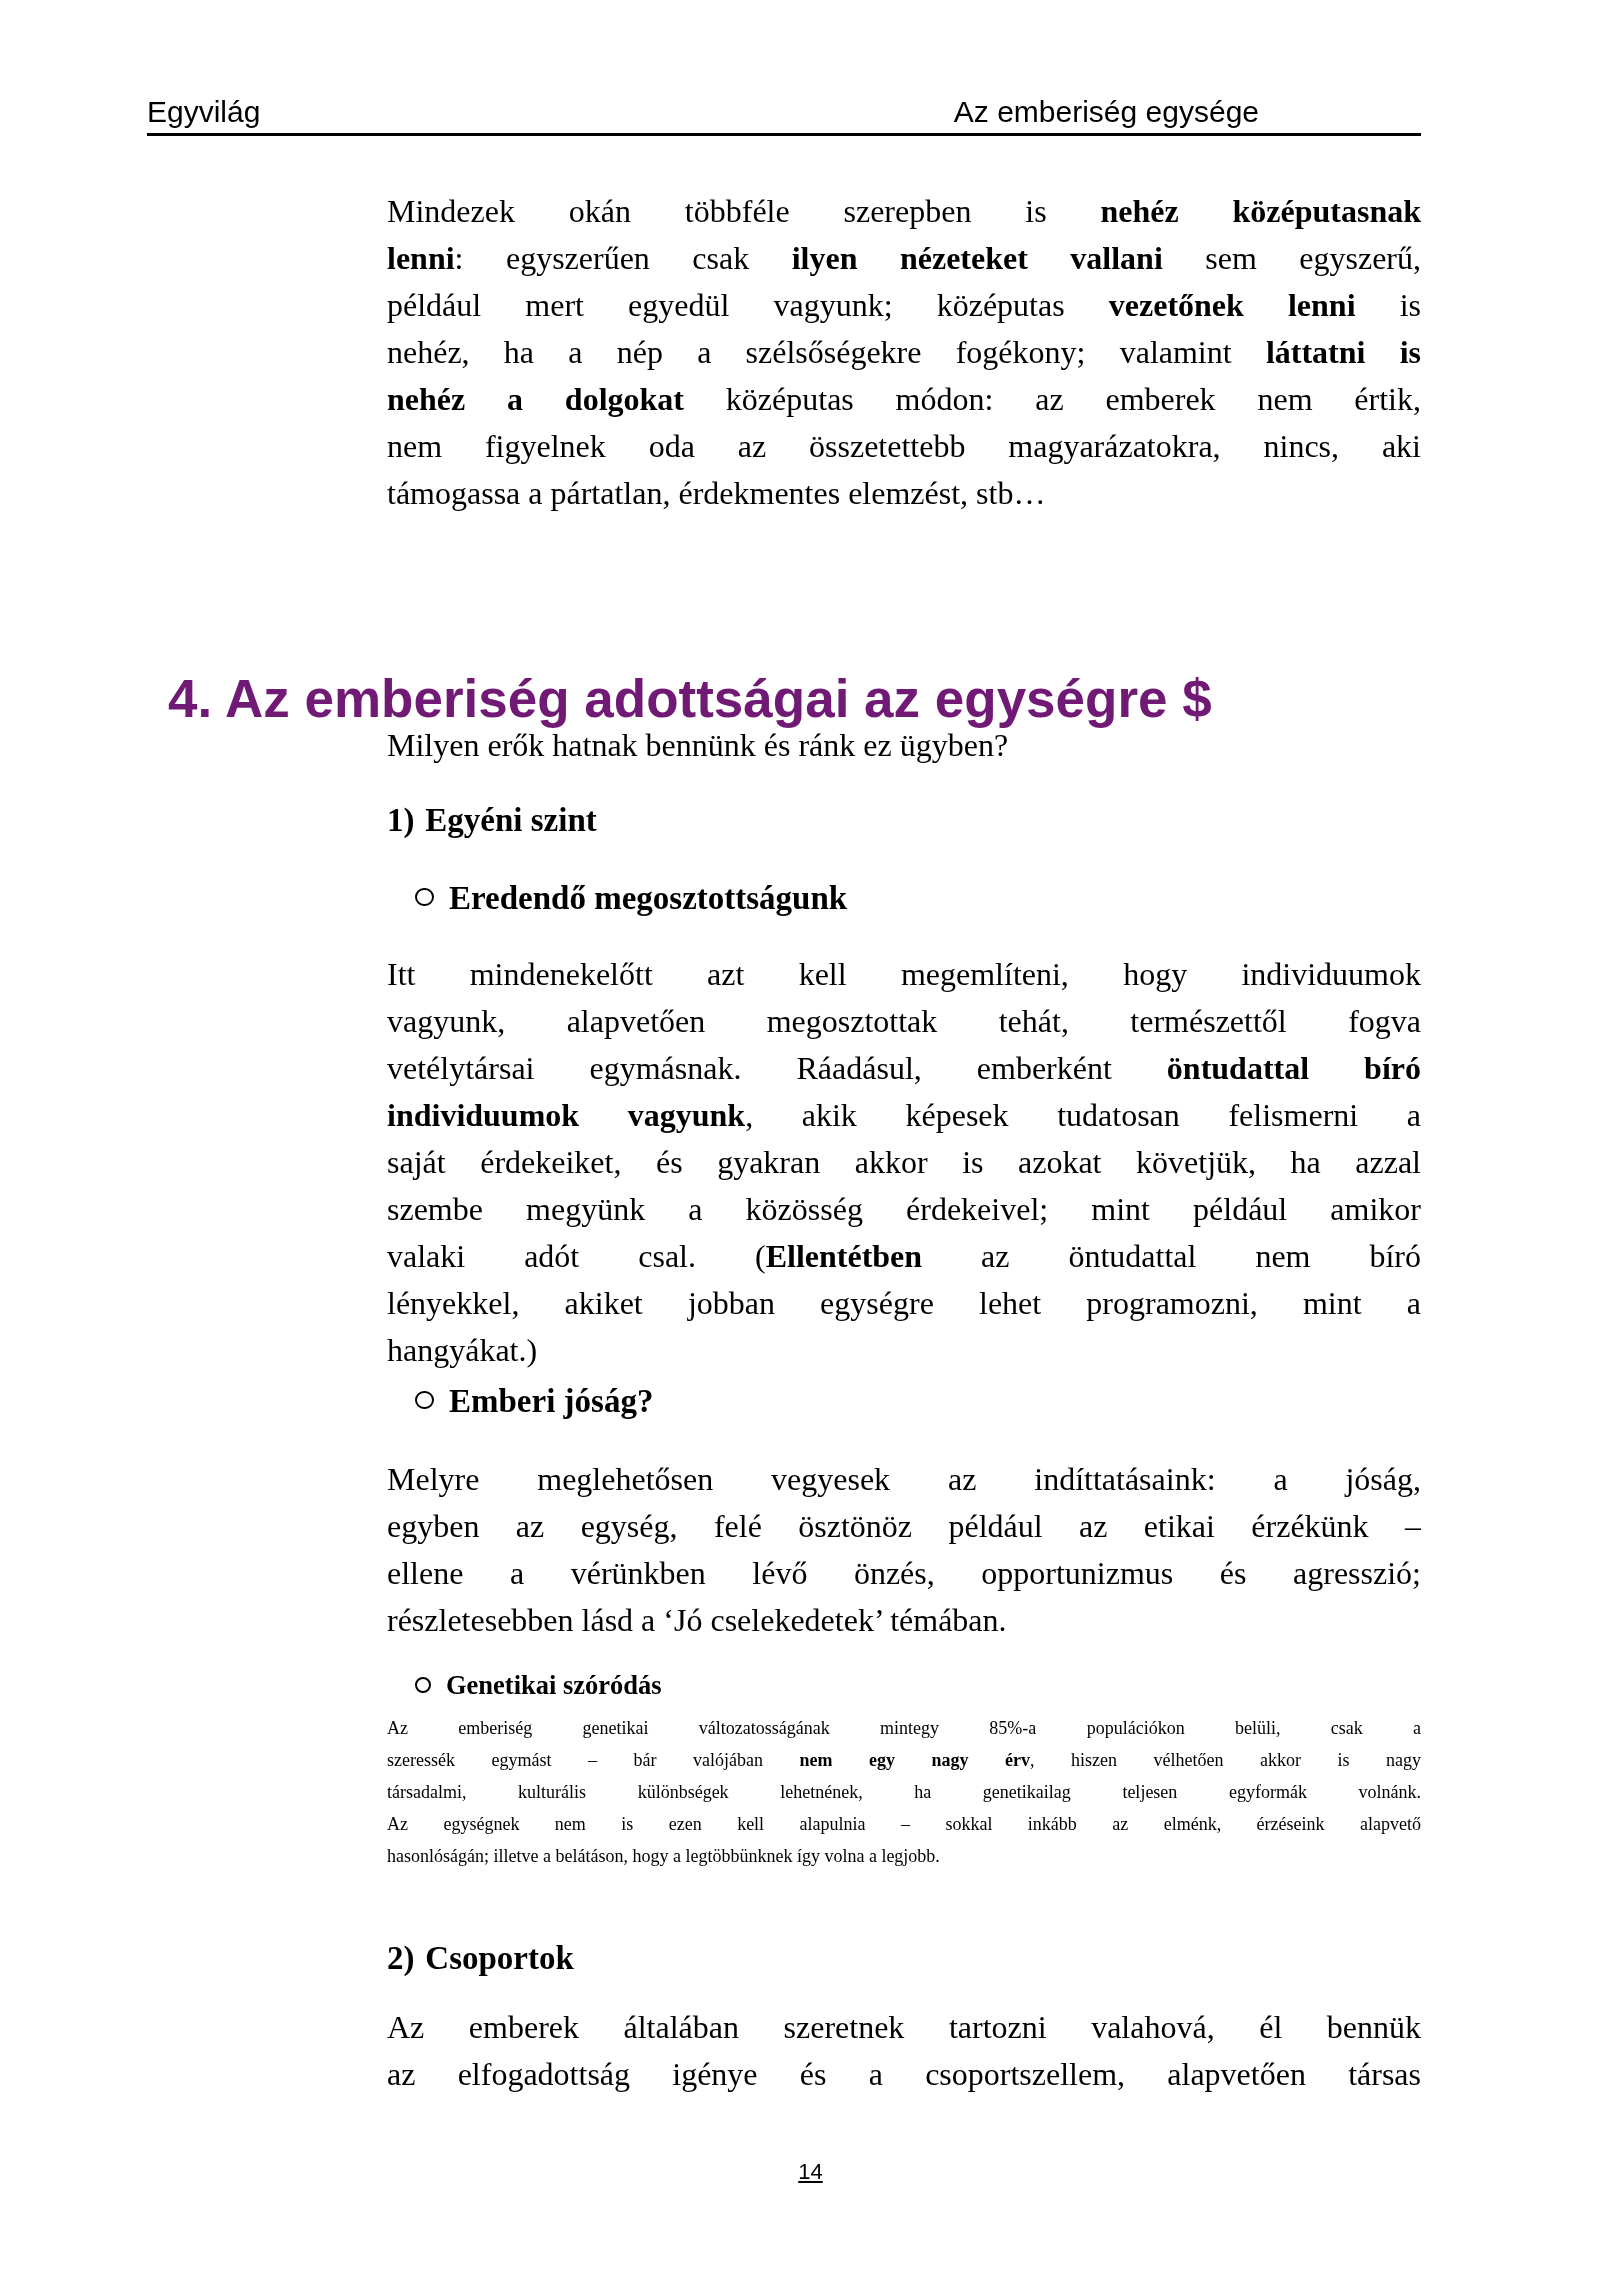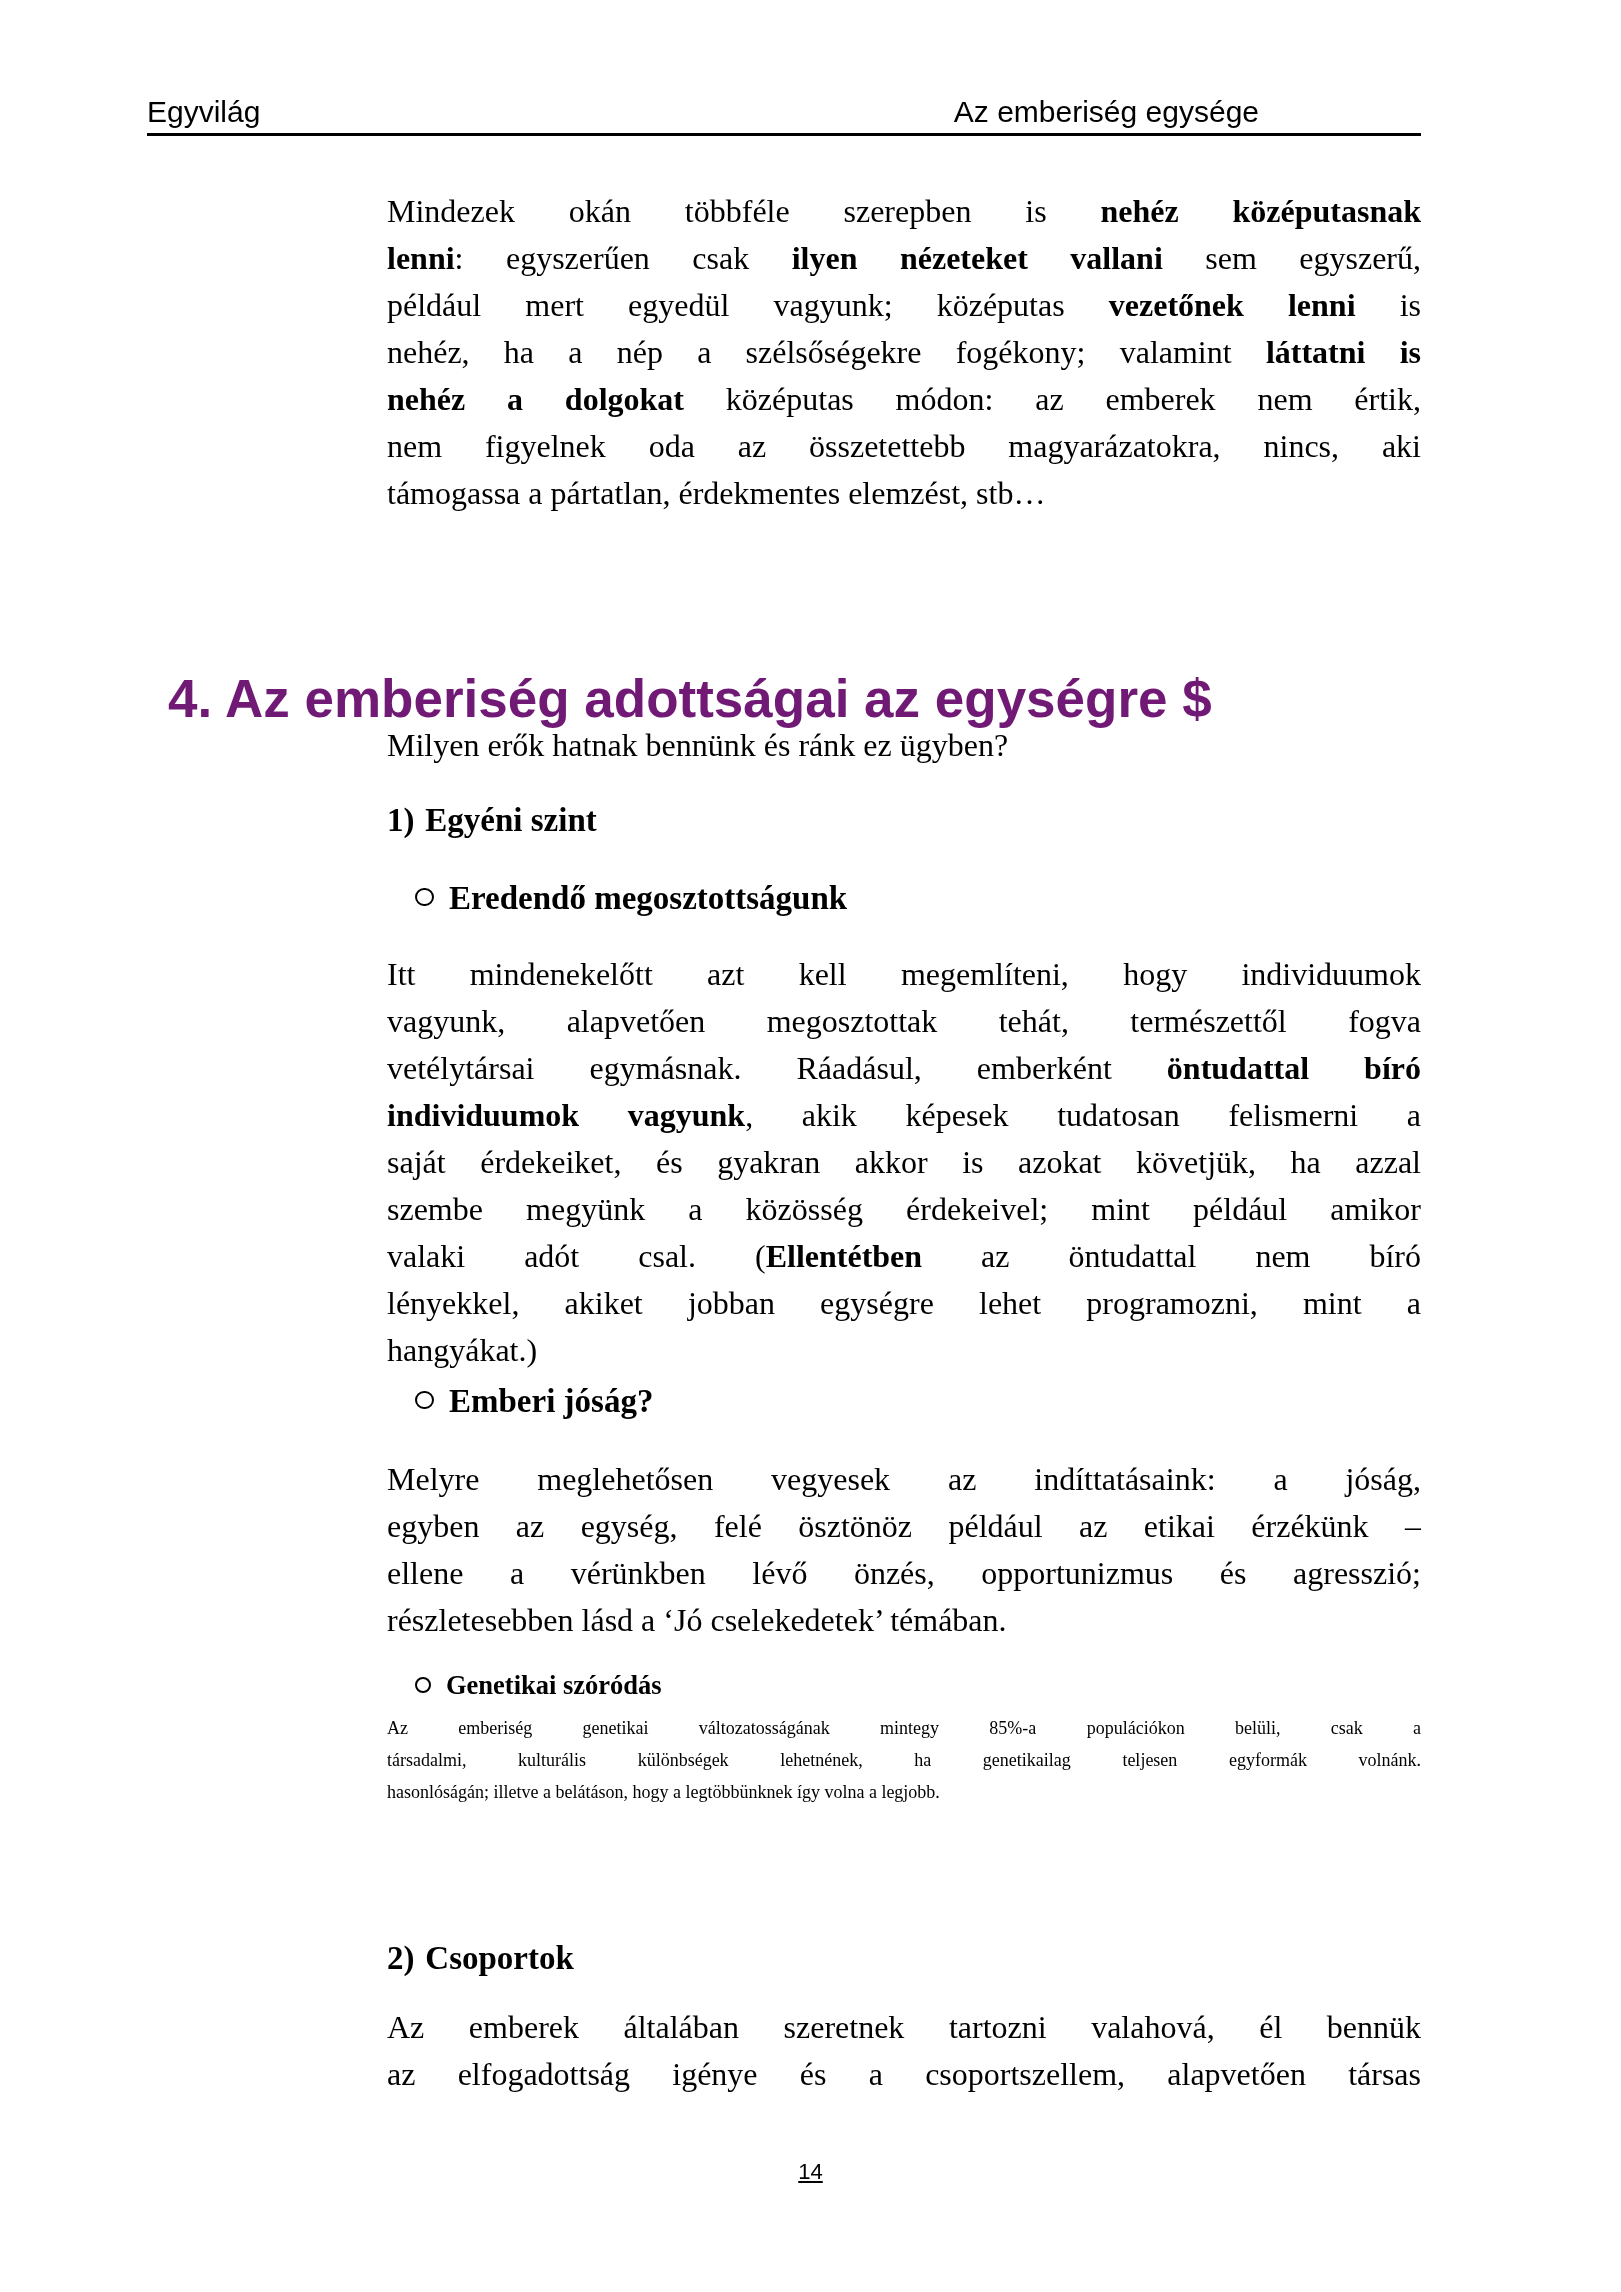--- a/index.html
+++ b/index.html
@@ -134,21 +134,23 @@
       <div class="jline"><span>ellene a vérünkben lévő önzés, opportunizmus és agresszió;</span></div>
       <div class="jline last"><span>részletesebben lásd a ‘Jó cselekedetek’ témában.</span></div>
     </div>
 
   <div class="bulletheading small" style="top:1669px">
     <span class="ring"></span><span>Genetikai szóródás</span>
   </div>
 
   <div class="para small" style="top:1712px">
       <div class="jline"><span>Az emberiség genetikai változatosságának mintegy 85%-a populációkon belüli, csak a</span></div>
+      <div class="jline"><span>szeressék egymást – bár valójában </span><b>nem egy nagy érv</b><span>, hiszen vélhetően akkor is nagy</span></div>
       <div class="jline"><span>társadalmi, kulturális különbségek lehetnének, ha genetikailag teljesen egyformák volnánk.</span></div>
+      <div class="jline"><span>Az egységnek nem is ezen kell alapulnia – sokkal inkább az elménk, érzéseink alapvető</span></div>
       <div class="jline last"><span>hasonlóságán; illetve a belátáson, hogy a legtöbbünknek így volna a legjobb.</span></div>
     </div>
 
   <div class="numheading" style="top:1938px">
     <span class="num">2)</span><span class="lbl">Csoportok</span>
   </div>
 
   <div class="para" style="top:2004px">
       <div class="jline"><span>Az emberek általában szeretnek tartozni valahová, él bennük</span></div>
       <div class="jline"><span>az elfogadottság igénye és a csoportszellem, alapvetően társas</span></div>

